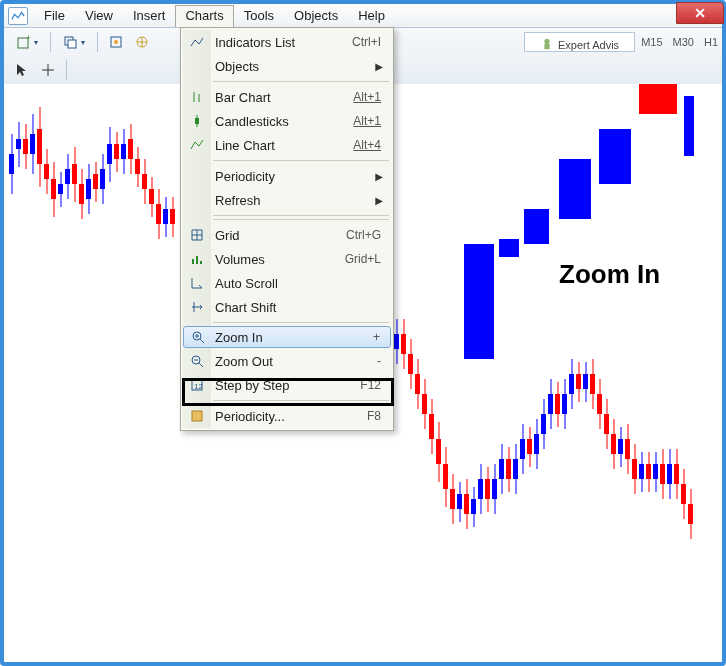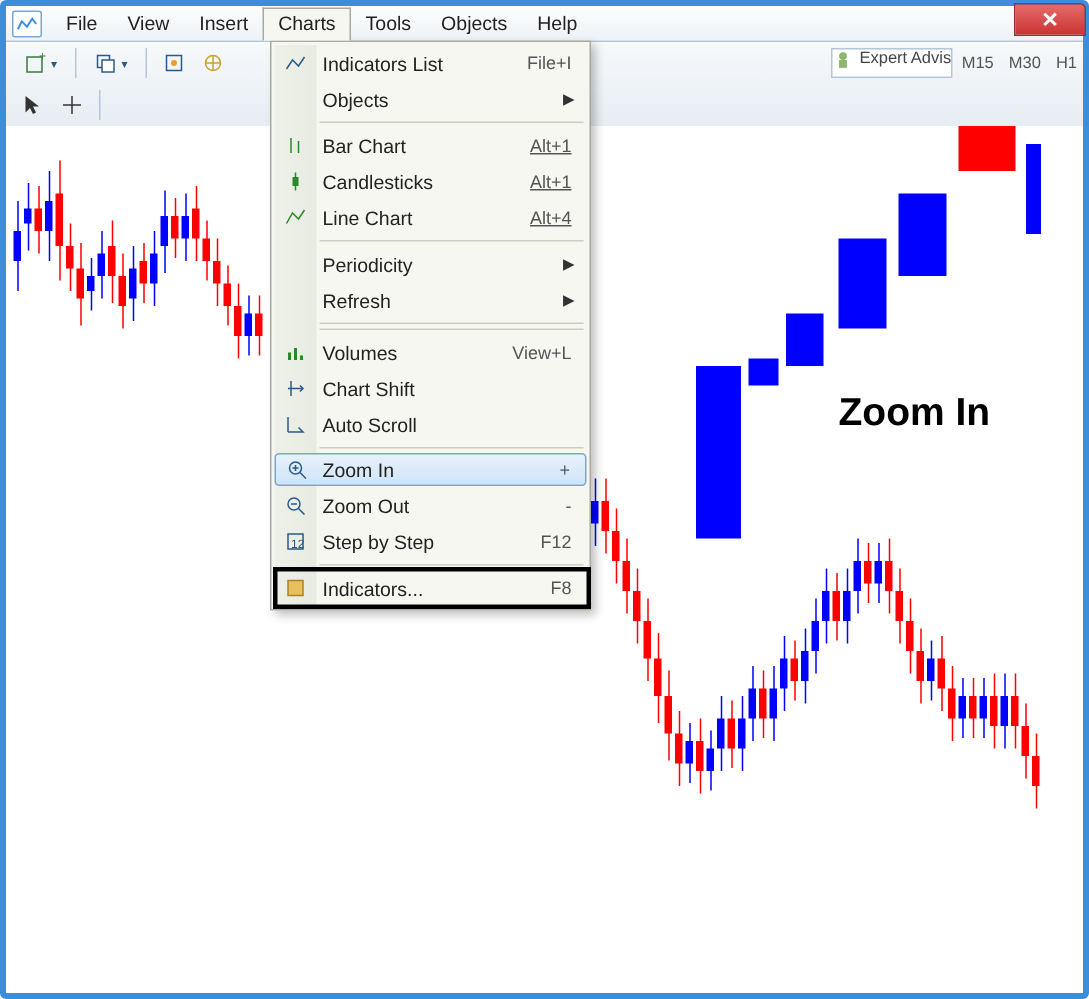--- a/index.html
+++ b/index.html
@@ -10,21 +10,21 @@
 .app-icon { width: 20px; height: 18px; background: #fff; border: 1px solid #7aa7d1; border-radius: 2px; margin-right: 6px; display: flex; align-items: center; justify-content: center; }
 .app-icon svg { width: 14px; height: 12px; }
 .menu-item { padding: 3px 10px; font-size: 13px; color: #222; cursor: default; }
 .menu-item.open { background: #f7f7f2; border: 1px solid #a9a9a0; border-bottom: none; padding: 2px 9px 4px; position: relative; z-index: 30; }
 .toolbars { background: linear-gradient(#f7f9fb,#e6edf3); border-bottom: 1px solid #b4c7da; }
 .tb-row { height: 28px; display: flex; align-items: center; padding-left: 6px; gap: 2px; }
 .tb-sep { width: 1px; height: 20px; background: #b4c7da; margin: 0 4px; }
 .tb-btn { width: 24px; height: 22px; border: 1px solid transparent; border-radius: 2px; display: flex; align-items: center; justify-content: center; color: #2b5a8a; }
 .tb-btn.dd { width: 34px; }
 .tb-btn svg { width: 16px; height: 16px; }
-.expert-box { border: 1px solid #b4c7da; background: #fff; padding: 0 0; height: 20px; display: flex; align-items: flex-start; font-size: 11px; color: #444; gap: 4px; }
+.expert-box { border: 1px solid #b4c7da; background: #fff; padding: 0 15px; height: 20px; display: flex; align-items: flex-end; font-size: 11px; color: #444; gap: 4px; }
 .tf-btn { font-size: 11px; color: #555; padding: 0 4px; }
 .chart-area { position: absolute; top: 80px; left: 0; right: 0; bottom: 22px; background: #fff; overflow: hidden; }
 .statusbar { position: absolute; bottom: 0; left: 0; right: 0; height: 22px; background: linear-gradient(#f7f9fb,#e6edf3); border-top: 1px solid #b4c7da; display: flex; align-items: center; justify-content: flex-end; padding-right: 10px; font-size: 11px; color: #444; gap: 10px; }
 .signal { display: flex; align-items: flex-end; gap: 1px; height: 12px; }
 .signal span { width: 2px; background: #2a8a2a; }
 .signal span:nth-child(1){height:3px}.signal span:nth-child(2){height:5px}.signal span:nth-child(3){height:7px}.signal span:nth-child(4){height:9px;background:#c33}.signal span:nth-child(5){height:11px;background:#c33}.signal span:nth-child(6){height:12px;background:#c33}
 .dropdown { position: absolute; top: 23px; left: 176px; width: 214px; background: #f7f7f2; border: 1px solid #a9a9a0; box-shadow: 3px 3px 6px rgba(0,0,0,0.25); z-index: 25; padding: 2px; }
 .dd-iconcol { position: absolute; top: 2px; bottom: 2px; left: 2px; width: 28px; background: linear-gradient(90deg, #eef1e8, #e8ebe2); }
 .dd-items { position: relative; }
 .dd-item { height: 24px; display: flex; align-items: center; font-size: 13px; color: #222; position: relative; padding-left: 32px; }
@@ -126,21 +126,21 @@
   <div class="dropdown">
     <div class="dd-iconcol"></div>
     <div class="dd-items">
       <div class="dd-item">
         <span class="icon">
             <svg width="16" height="16">
               <polyline points="2,12 6,6 10,10 14,4" stroke="#2b5a8a" fill="none"></polyline>
             </svg>
           </span>
         <span>Indicators List</span>
-          <span class="shortcut">File+I</span>
+          <span class="shortcut">Ctrl+I</span>
       </div>
       <div class="dd-item">
         <span>Objects</span>
           <span class="sub">▶</span>
       </div>
       <div class="dd-sep"></div>
       <div class="dd-item">
         <span class="icon">
             <svg width="16" height="16">
               <line x1="5" y1="3" x2="5" y2="13" stroke="#2a8a2a"></line>
@@ -173,49 +173,58 @@
       <div class="dd-item">
           <span>Periodicity</span>
           <span class="sub">▶</span>
         </div>
       <div class="dd-item">
           <span>Refresh</span>
           <span class="sub">▶</span>
         </div>
       <div class="dd-sep"></div>
       <div class="dd-sep"></div>
+      <div class="dd-item">
+        <span class="icon">
+            <svg width="16" height="16">
+              <path d="M3 3h10v10h-10z M3 8h10 M8 3v10" stroke="#2b5a8a" fill="none"></path>
+            </svg>
+          </span>
+        <span>Grid</span>
+          <span class="shortcut">Ctrl+G</span>
+      </div>
       <div class="dd-item">
         <span class="icon">
             <svg width="16" height="16">
               <line x1="4" y1="13" x2="4" y2="8" stroke="#2a8a2a" stroke-width="2"></line>
               <line x1="8" y1="13" x2="8" y2="5" stroke="#2a8a2a" stroke-width="2"></line>
               <line x1="12" y1="13" x2="12" y2="10" stroke="#2a8a2a" stroke-width="2"></line>
             </svg>
           </span>
         <span>Volumes</span>
-          <span class="shortcut">View+L</span>
+          <span class="shortcut">Grid+L</span>
+      </div>
+      <div class="dd-item">
+        <span class="icon">
+            <svg width="16" height="16">
+              <line x1="3" y1="13" x2="3" y2="3" stroke="#2b5a8a"></line>
+              <polyline points="3,13 13,13 10,10" stroke="#2b5a8a" fill="none"></polyline>
+            </svg>
+          </span>
+        <span>Auto Scroll</span>
       </div>
       <div class="dd-item">
         <span class="icon">
             <svg width="16" height="16">
               <line x1="5" y1="3" x2="5" y2="13" stroke="#2b5a8a"></line>
               <line x1="3" y1="8" x2="13" y2="8" stroke="#2b5a8a"></line>
               <path d="M11 6 L13 8 L11 10" stroke="#2b5a8a" fill="none"></path>
             </svg>
           </span>
         <span>Chart Shift</span>
-      </div>
-      <div class="dd-item">
-        <span class="icon">
-            <svg width="16" height="16">
-              <line x1="3" y1="13" x2="3" y2="3" stroke="#2b5a8a"></line>
-              <polyline points="3,13 13,13 10,10" stroke="#2b5a8a" fill="none"></polyline>
-            </svg>
-          </span>
-        <span>Auto Scroll</span>
       </div>
       <div class="dd-sep"></div>
       <div class="dd-item hover">
         <span class="icon">
             <svg width="16" height="16">
               <circle cx="7" cy="7" r="4" stroke="#2b5a8a" fill="none"></circle>
               <line x1="10" y1="10" x2="14" y2="14" stroke="#2b5a8a"></line>
               <line x1="5" y1="7" x2="9" y2="7" stroke="#2b5a8a"></line>
               <line x1="7" y1="5" x2="7" y2="9" stroke="#2b5a8a"></line>
             </svg>
@@ -244,21 +253,21 @@
         <span>Step by Step</span>
           <span class="shortcut">F12</span>
       </div>
       <div class="dd-sep"></div>
       <div class="dd-item">
         <span class="icon">
             <svg width="16" height="16">
               <rect x="3" y="3" width="10" height="10" fill="#e8c060" stroke="#b08020"></rect>
             </svg>
           </span>
-        <span>Indicators...</span>
+        <span>Periodicity...</span>
           <span class="shortcut">F8</span>
       </div>
     </div>
   </div>
 
   <div class="highlight-box" style="top:374px;left:178px;width:212px;height:28px"></div>
   <div class="annotation" style="top:255px;left:555px">Zoom In</div>
 
   <div class="chart-area">
     <div id="candles">

